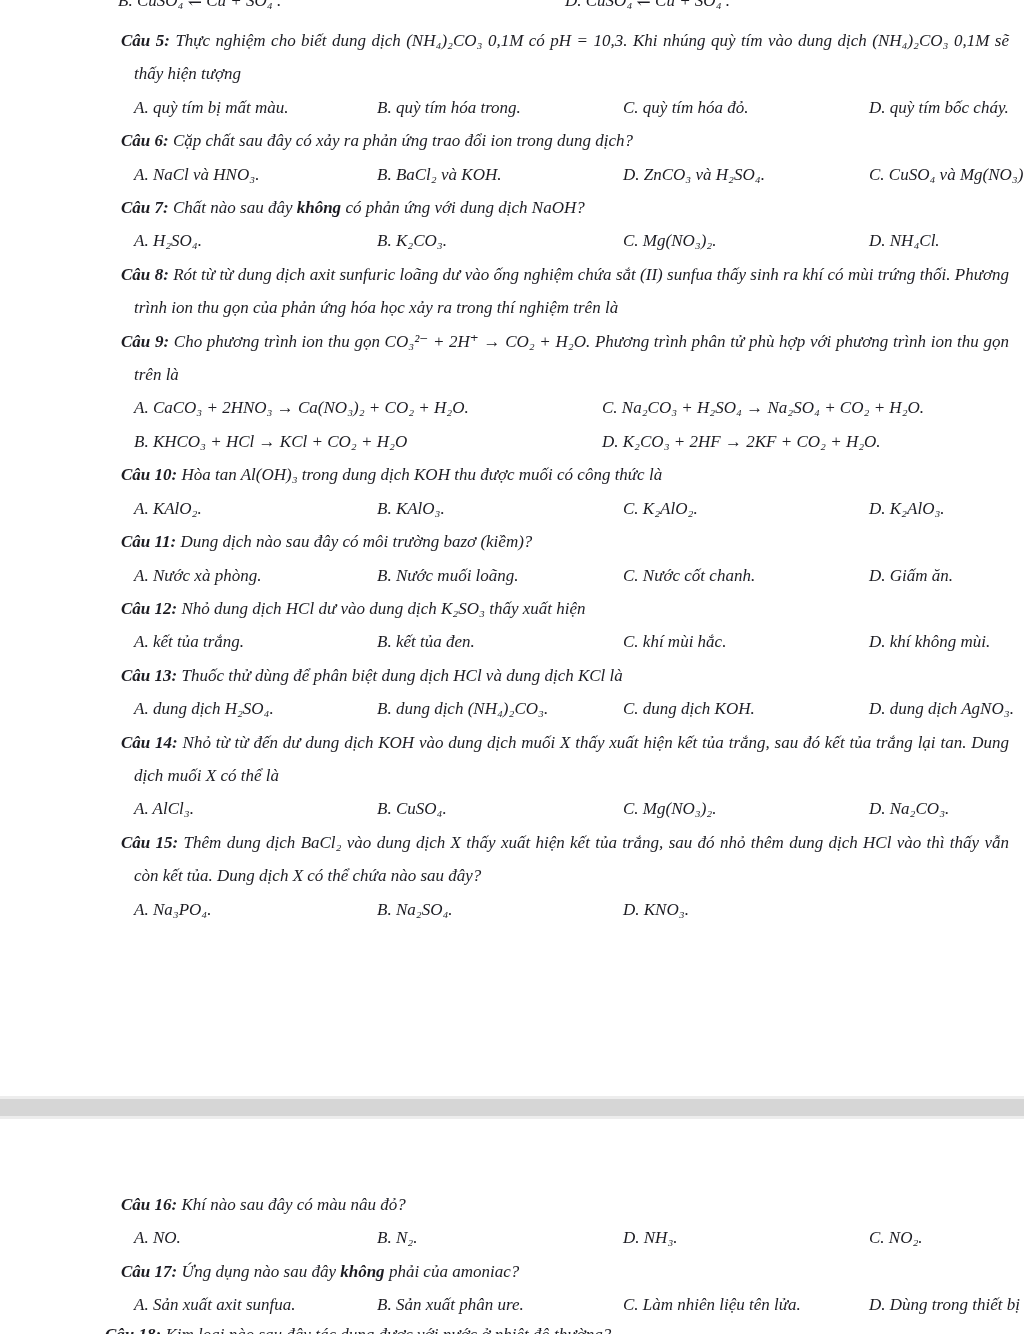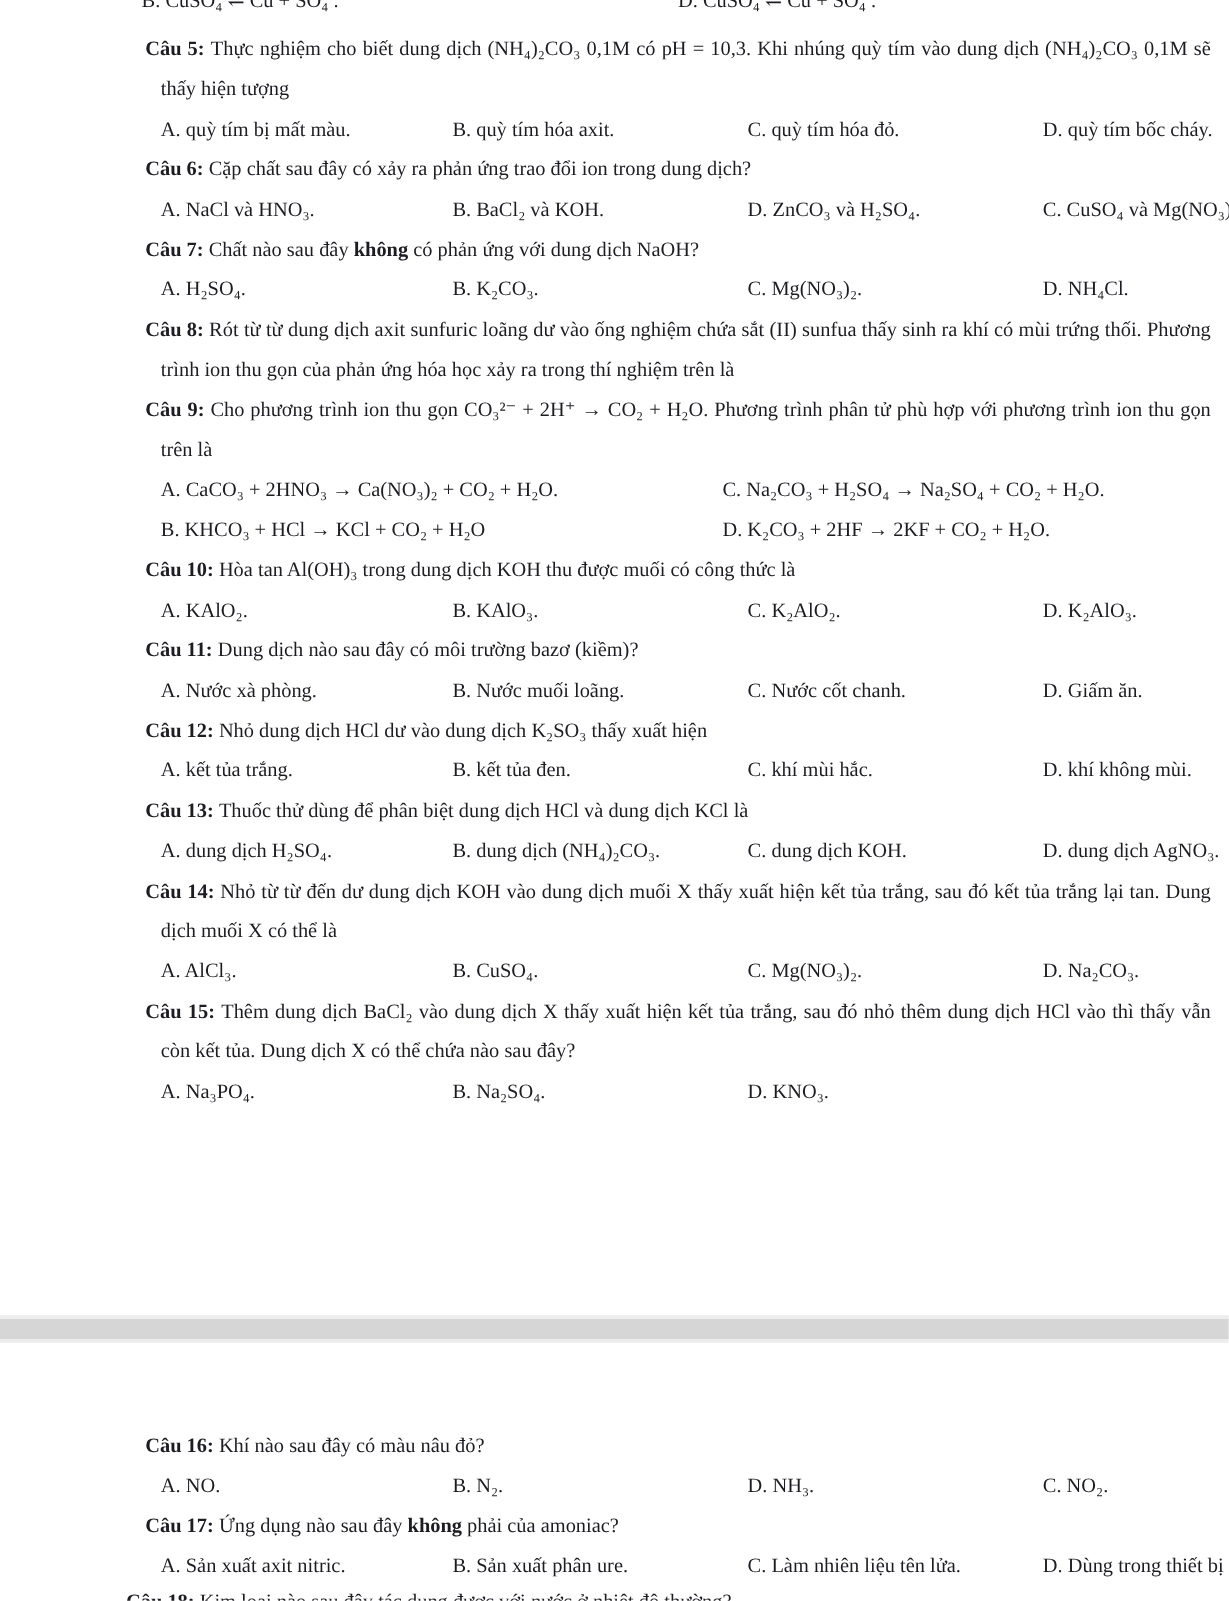--- a/index.html
+++ b/index.html
@@ -11,20 +11,21 @@
     font-family: "Liberation Serif", "DejaVu Serif", serif;
     font-size: 17px;
     overflow: hidden;
   }
   .page {
     position: relative;
     width: 1024px;
     height: 1334px;
     overflow: hidden;
     background: var(--bg, #ffffff);
+    font-style: italic;
   }
   
   .top-partial {
     position: absolute;
     top: -16px; left: 0;
     width: 100%;
     line-height: 33px;
     white-space: nowrap;
   }
   .tp-left  { position: absolute; left: 118px; top: 0; }
@@ -84,21 +85,21 @@
     <span class="tp-left">B. CuSO₄ ⇌ Cu + SO₄ .</span>
     <span class="tp-right">D. CuSO₄ ⇌ Cu + SO₄ .</span>
   </div>
 
   <div class="content content-1">
   <div class="question">
     <p class="q-text"><b class="q-label">Câu 5: </b><span class="q-body"><span>Thực nghiệm cho biết dung dịch (NH₄)₂CO₃ 0,1M có pH = 10,3. Khi nhúng quỳ tím vào dung dịch (NH₄)₂CO₃ 0,1M sẽ thấy hiện tượng</span></span></p>
     <div class="q-options">
           <div class="option-row cols-4">
             <span class="option">A. quỳ tím bị mất màu.</span>
-            <span class="option">B. quỳ tím hóa axit.</span>
+            <span class="option">B. quỳ tím hóa trong.</span>
             <span class="option">C. quỳ tím hóa đỏ.</span>
             <span class="option">D. quỳ tím bốc cháy.</span>
           </div>
         </div>
   </div>
 
   <div class="question">
     <p class="q-text"><b class="q-label">Câu 6: </b><span class="q-body"><span>Cặp chất sau đây có xảy ra phản ứng trao đổi ion trong dung dịch?</span></span></p>
     <div class="q-options">
           <div class="option-row cols-4">
@@ -224,21 +225,21 @@
             <span class="option">D. NH₃.</span>
             <span class="option">C. NO₂.</span>
           </div>
         </div>
   </div>
 
   <div class="question">
     <p class="q-text"><b class="q-label">Câu 17: </b><span class="q-body"><span>Ứng dụng nào sau đây </span><span class="bold">không</span><span> phải của amoniac?</span></span></p>
     <div class="q-options">
           <div class="option-row cols-4">
-            <span class="option">A. Sản xuất axit nitric.</span>
+            <span class="option">A. Sản xuất axit sunfua.</span>
             <span class="option">B. Sản xuất phân ure.</span>
             <span class="option">C. Làm nhiên liệu tên lửa.</span>
             <span class="option">D. Dùng trong thiết bị lạnh.</span>
           </div>
         </div>
   </div>
 </div>
 
   <p class="bottom-partial"><b>Câu 18:</b> <span>Kim loại nào sau đây tác dụng được với nước ở nhiệt độ thường?</span></p>
 

